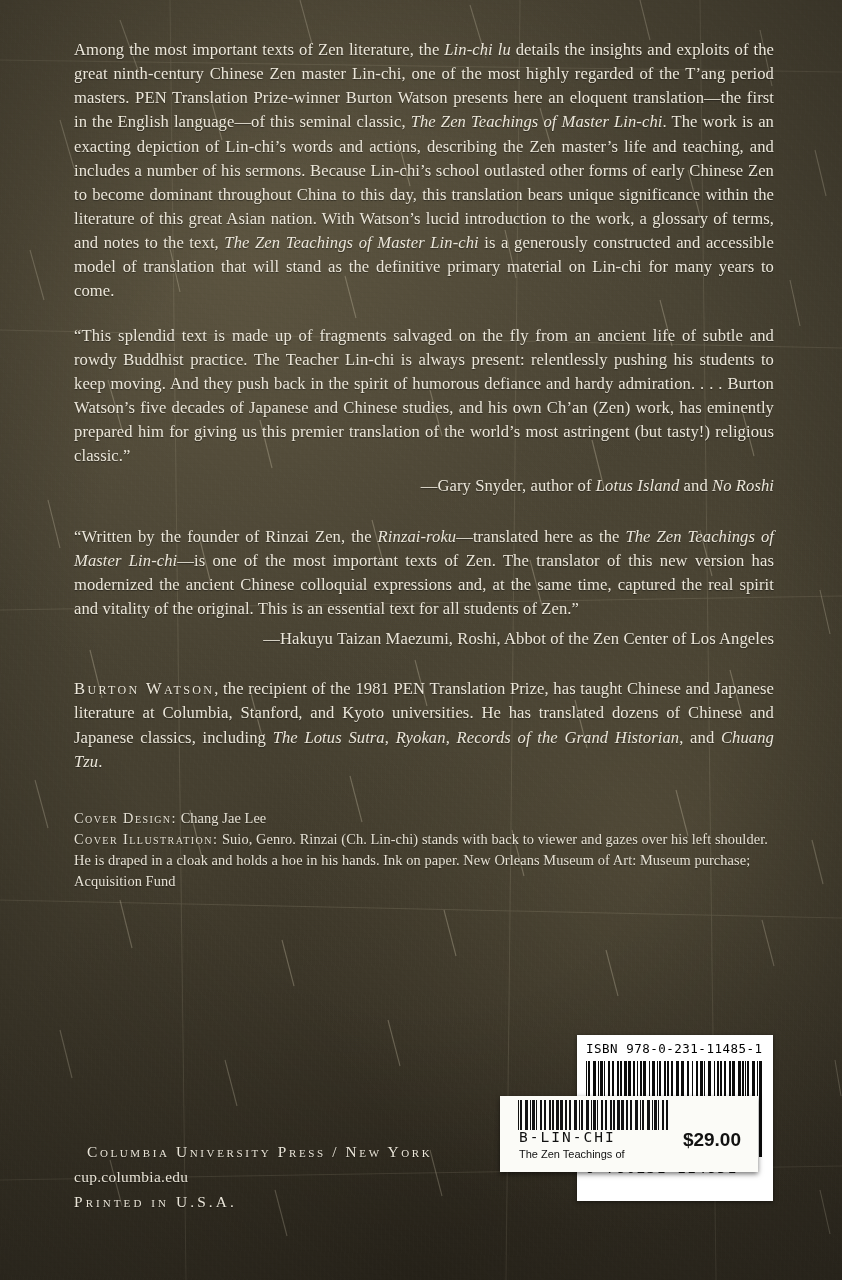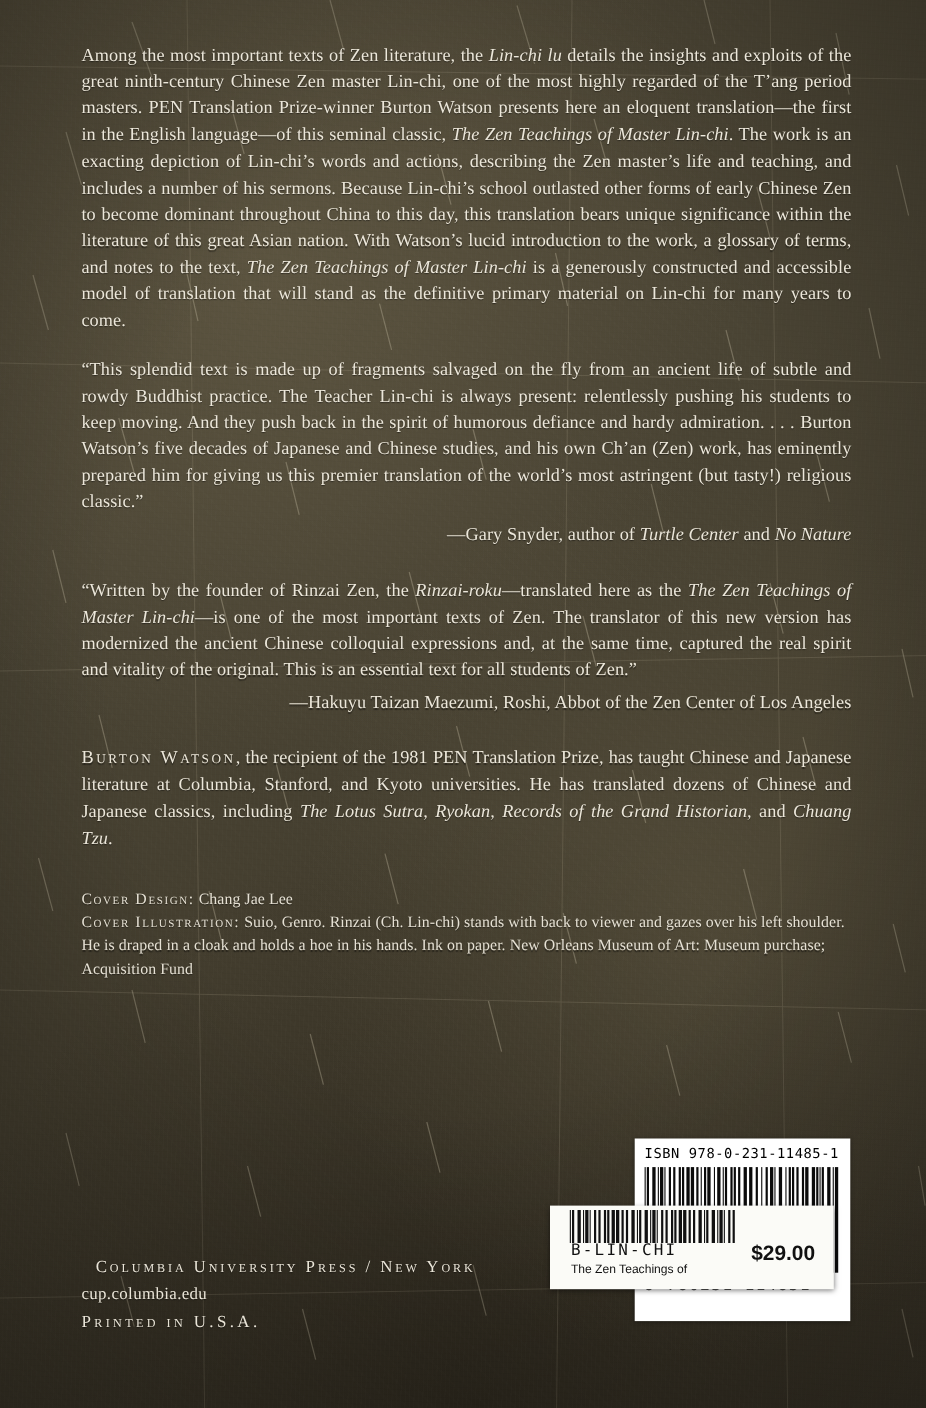--- a/index.html
+++ b/index.html
@@ -256,21 +256,21 @@
     <path d="M520 0 L506 1280"></path>
     <path d="M700 0 L716 1280"></path>
   </g>
 </svg>
 
 <div class="bg-vignette"></div>
 
 <div class="content">
   <p class="desc">Among the most important texts of Zen literature, the <em>Lin-chi lu</em> details the insights and exploits of the great ninth-century Chinese Zen master Lin-chi, one of the most highly regarded of the T’ang period masters. PEN Translation Prize-winner Burton Watson presents here an eloquent translation—the first in the English language—of this seminal classic, <em>The Zen Teachings of Master Lin-chi</em>. The work is an exacting depiction of Lin-chi’s words and actions, describing the Zen master’s life and teaching, and includes a number of his sermons. Because Lin-chi’s school outlasted other forms of early Chinese Zen to become dominant throughout China to this day, this translation bears unique significance within the literature of this great Asian nation. With Watson’s lucid introduction to the work, a glossary of terms, and notes to the text, <em>The Zen Teachings of Master Lin-chi</em> is a generously constructed and accessible model of translation that will stand as the definitive primary material on Lin-chi for many years to come.</p>
   <p class="blurb">“This splendid text is made up of fragments salvaged on the fly from an ancient life of subtle and rowdy Buddhist practice. The Teacher Lin-chi is always present: relentlessly pushing his students to keep moving. And they push back in the spirit of humorous defiance and hardy admiration. . . . Burton Watson’s five decades of Japanese and Chinese studies, and his own Ch’an (Zen) work, has eminently prepared him for giving us this premier translation of the world’s most astringent (but tasty!) religious classic.”</p>
-  <p class="attrib">—Gary Snyder, author of <em>Turtle Center</em> and <em>No Nature</em></p>
+  <p class="attrib">—Gary Snyder, author of <em>Lotus Island</em> and <em>No Roshi</em></p>
   <p class="blurb">“Written by the founder of Rinzai Zen, the <em>Rinzai-roku</em>—translated here as the <em>The Zen Teachings of Master Lin-chi</em>—is one of the most important texts of Zen. The translator of this new version has modernized the ancient Chinese colloquial expressions and, at the same time, captured the real spirit and vitality of the original. This is an essential text for all students of Zen.”</p>
   <p class="attrib">—Hakuyu Taizan Maezumi, Roshi, Abbot of the Zen Center of Los Angeles</p>
   <p class="author-note"><span class="smallcaps">Burton Watson</span>, the recipient of the 1981 PEN Translation Prize, has taught Chinese and Japanese literature at Columbia, Stanford, and Kyoto universities. He has translated dozens of Chinese and Japanese classics, including <em>The Lotus Sutra</em>, <em>Ryokan</em>, <em>Records of the Grand Historian</em>, and <em>Chuang Tzu</em>.</p>
 
   <p class="credits">
     <span class="lbl">Cover Design:</span>
     <span>Chang Jae Lee</span>
   </p>
   <p class="credits">
     <span class="lbl">Cover Illustration:</span>

